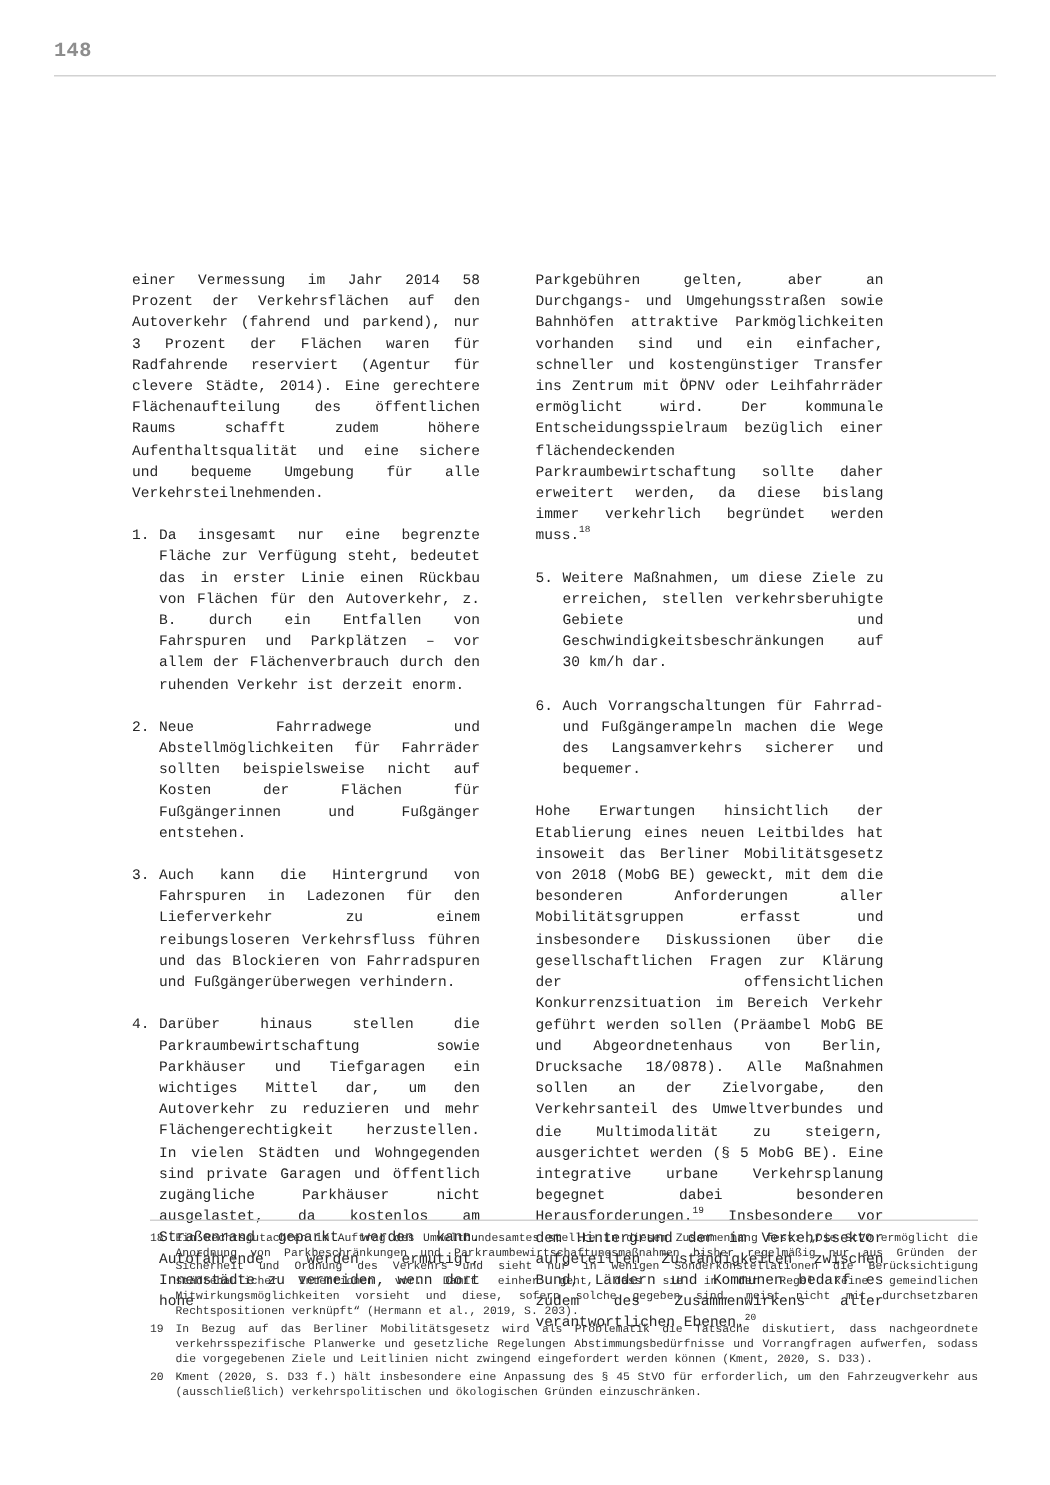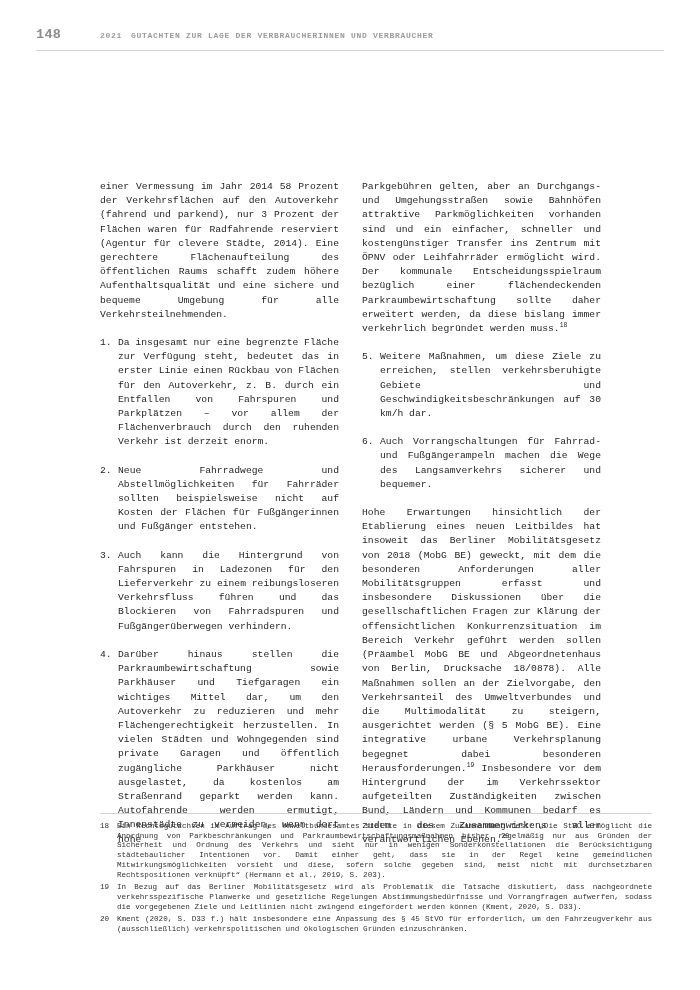--- a/index.html
+++ b/index.html
@@ -16,21 +16,21 @@
 
   
   .page-header { position: absolute; top: 27px; left: 36px; right: 36px; }
   .header-row { display: flex; align-items: baseline; }
   .page-number { flex: 0 0 64px; font-size: 13.5px; font-weight: 700; color: #8d8d8d; letter-spacing: 0.3px; }
   .running-title { font-size: 8px; font-weight: 700; color: #9c9c9c; letter-spacing: 0.7px; }
   .running-year { margin-right: 9px; }
   .header-rule { height: 1px; background: #d2d2d2; margin-top: 8px; }
 
   
-  .page-body { position: absolute; top: 180px; left: 100px; width: 501px; display: flex; gap: 23px; }
+  .page-body { position: absolute; top: 180px; left: 88px; width: 501px; display: flex; gap: 37px; }
   .col { flex: 1 1 0; min-width: 0; }
 
   .body-text {
     margin: 0 0 14px 0;
     font-size: 9.7px;
     line-height: 14.2px;
     text-align: justify;
     hyphens: auto; -webkit-hyphens: auto;
   }
   .lead { font-weight: 700; margin-top: 9px; }
@@ -53,23 +53,20 @@
   .bottom-rule { position: absolute; top: 976px; left: 36px; right: 36px; height: 1px; background: #d2d2d2; }
 </style>
 </head>
 <body>
 
 <div class="page">
 
   <header class="page-header">
     <div class="header-row">
       <span class="page-number">148</span>
-      <span class="running-title">
-        <span class="running-year">2021</span><span>GUTACHTEN ZUR LAGE DER VERBRAUCHERINNEN UND VERBRAUCHER</span>
-      </span>
     </div>
     <div class="header-rule"></div>
   </header>
 
   <main class="page-body">
 
     <div class="col">
       <p class="body-text">einer Vermessung im Jahr 2014 58 Prozent der Verkehrsflächen auf den Autoverkehr (fahrend und parkend), nur 3 Prozent der Flächen waren für Radfahrende reserviert (Agentur für clevere Städte, 2014). Eine gerechtere Flächenaufteilung des öffentlichen Raums schafft zudem höhere Aufenthaltsqualität und eine sichere und bequeme Umgebung für alle Verkehrsteilnehmenden.</p>
       <ol class="num-list">
         <li class="list-item">

